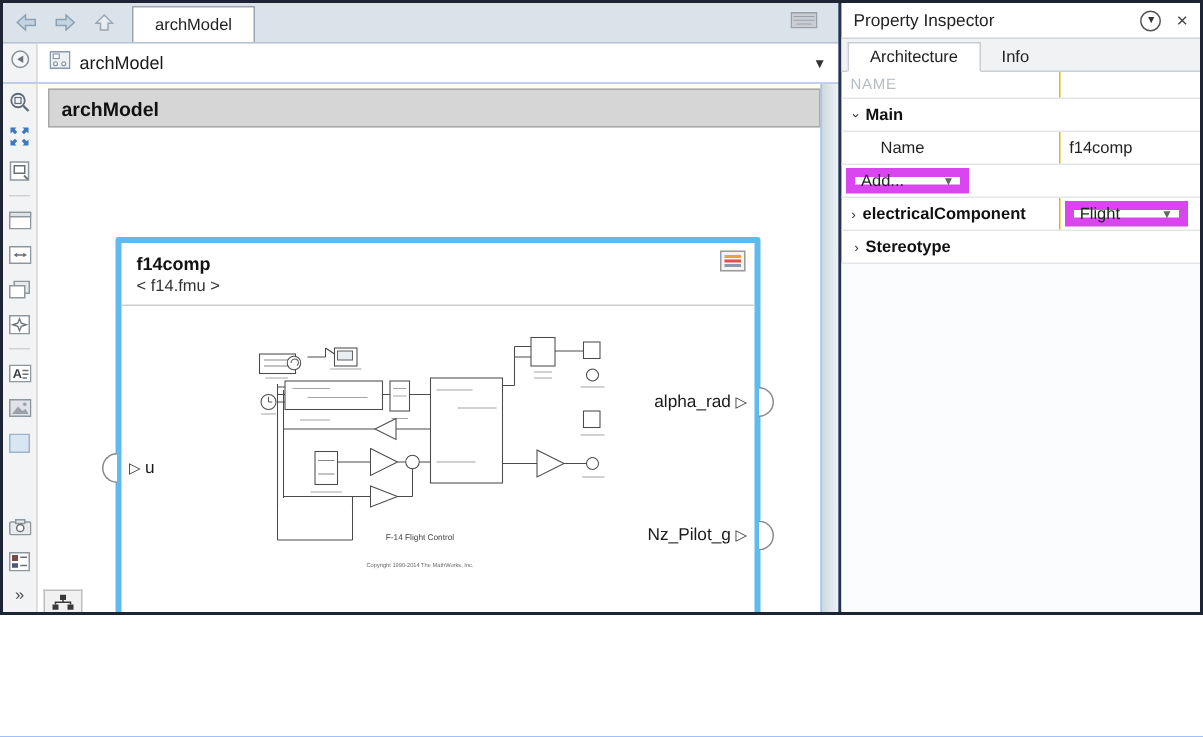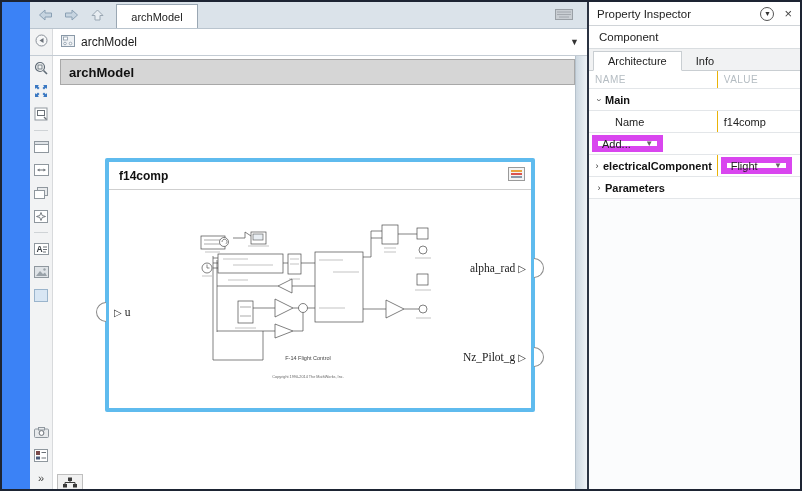--- a/index.html
+++ b/index.html
@@ -1,17 +1,17 @@
 <!DOCTYPE html>
 <html><head>
 <meta charset="utf-8">
 <style>
   * { margin:0; padding:0; box-sizing:border-box; }
   html,body { font-family:"Liberation Sans", sans-serif; background:#fff; }
-  .window { width:802px; height:491px; border:2px solid #1d2433; display:flex; overflow:hidden; background:#3b82f6;padding-left:28px; }
+  .window { width:802px; height:410px; border:2px solid #1d2433; display:flex; overflow:hidden; background:#3b82f6; }
 
   
   .editor { width:557px; display:flex; flex-direction:column; }
 
   .tabbar { height:27px; background:#dbe3ea; border-bottom:1px solid #b9c4ce; display:flex; align-items:stretch; }
   .nav-icons { display:flex; align-items:center; gap:9px; padding:0 10px 0 7px; }
   .nav-icons svg { display:block; }
   .doc-tab { width:82px; margin-top:2px; background:#fff; border:1px solid #9aa7b3; border-bottom:none;
              display:flex; align-items:center; justify-content:center; font-size:11px; color:#222; }
   .tabbar-spacer { flex:1; }
@@ -38,21 +38,21 @@
   
   .comp { position:absolute; left:52px; top:102px; width:430px; height:254px; background:#fff;
           border:4px solid #5fbbee; border-radius:2px; }
   .comp-head { padding:7px 10px 6px; border-bottom:1px solid #cfcfcf; }
   .comp-name { font-size:12px; font-weight:bold; color:#111; }
   .comp-sub  { font-size:11px; color:#333; margin-top:2px; }
   .fmu-badge { position:absolute; top:5px; right:6px; width:17px; height:14px; background:#f4f4f4; border:1px solid #9a9a9a; padding:2px 2px; }
   .fmu-badge i { display:block; height:2px; margin-bottom:1px; }
 
   .port { position:absolute; display:flex; align-items:center; z-index:3; height:22px; }
-  .port-label { font-size:11.5px; color:#1a1a1a;font-family:Liberation Serif, serif; }
+  .port-label { font-size:11.5px; color:#1a1a1a; }
   .port-tri { font-size:10px; color:#333; margin:0 3px; }
   .port.out { right:2px; }
   .port.in  { left:2px; }
   .bump { position:absolute; top:1px; width:10px; height:20px; background:#fff; border:1px solid #8a8a8a; }
   .port.out .bump { right:-15px; border-left:none; border-radius:0 10px 10px 0; }
   .port.in  .bump { left:-15px; border-right:none; border-radius:10px 0 0 10px; }
 
   .hier-tab { position:absolute; left:4px; bottom:0; width:26px; height:15px; background:#f1f1f1;
               border:1px solid #bfbfbf; border-bottom:none; display:flex; align-items:center; justify-content:center; }
 
@@ -247,20 +247,21 @@
       </div>
 
       <div class="canvas">
         <div class="canvas-header">
           <span>archModel</span>
         </div>
 
         <div class="comp">
           <div class="comp-head">
             <div class="comp-name">f14comp</div>
+            <div class="comp-sub">&lt; f14.fmu &gt;</div>
           </div>
           <span class="fmu-badge">
             <i style="background:#e8a33d"></i>
               <i style="background:#d9534f"></i>
               <i style="background:#8a9aaa"></i>
           </span>
 
           <svg width="250" height="176" viewBox="0 0 250 176" style="position:absolute; left:84px; top:50px;" stroke="#4a4a4a" stroke-width="0.7" fill="none" font-family="Liberation Sans">
 
             <rect x="8" y="24" width="24" height="13" fill="#fff"></rect>
@@ -381,33 +382,29 @@
   <div class="vsep"></div>
 
   <div class="inspector">
     <div class="insp-header">
       <span class="insp-title">Property Inspector</span>
       <span class="spacer"></span>
       <span class="circle-caret">▼</span>
       <span class="close-x">×</span>
     </div>
 
-    <div class="insp-subrow">
-      <span>Component</span>
-    </div>
 
     <div class="insp-tabs">
       <span class="itab active">Architecture</span>
       <span class="itab">Info</span>
     </div>
 
     <div class="grid">
       <div class="grid-hdr">
         <span class="col-name">NAME</span>
-        <span class="col-val">VALUE</span>
       </div>
 
       <div class="prow">
         <span class="full">
           <span class="chev exp">›</span>
           <span class="sect-label">Main</span>
         </span>
       </div>
 
       <div class="prow">
@@ -437,20 +434,20 @@
           <span class="dropdown">
             <span>Flight</span>
             <span class="dd-caret">▼</span>
           </span>
         </span>
       </div>
 
       <div class="prow">
         <span class="full">
           <span class="chev">›</span>
-          <span class="sect-label">Parameters</span>
+          <span class="sect-label">Stereotype</span>
         </span>
       </div>
     </div>
 
     <div class="insp-fill"></div>
   </div>
 </div>
 
 </body></html>

